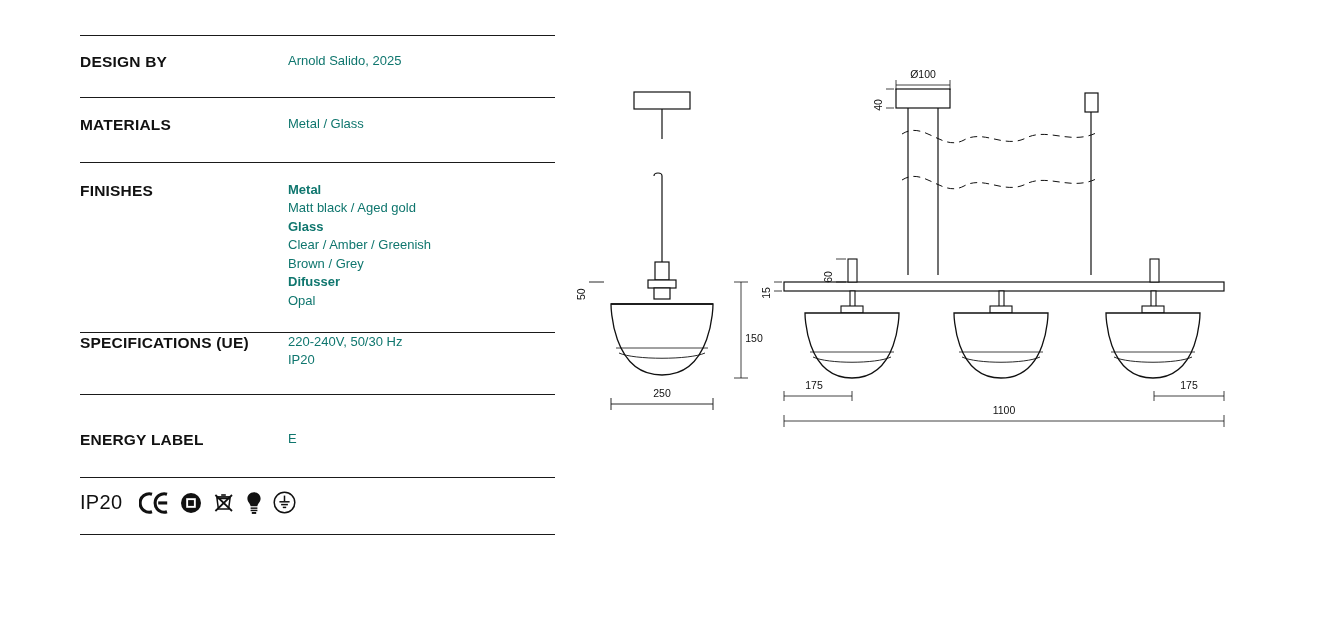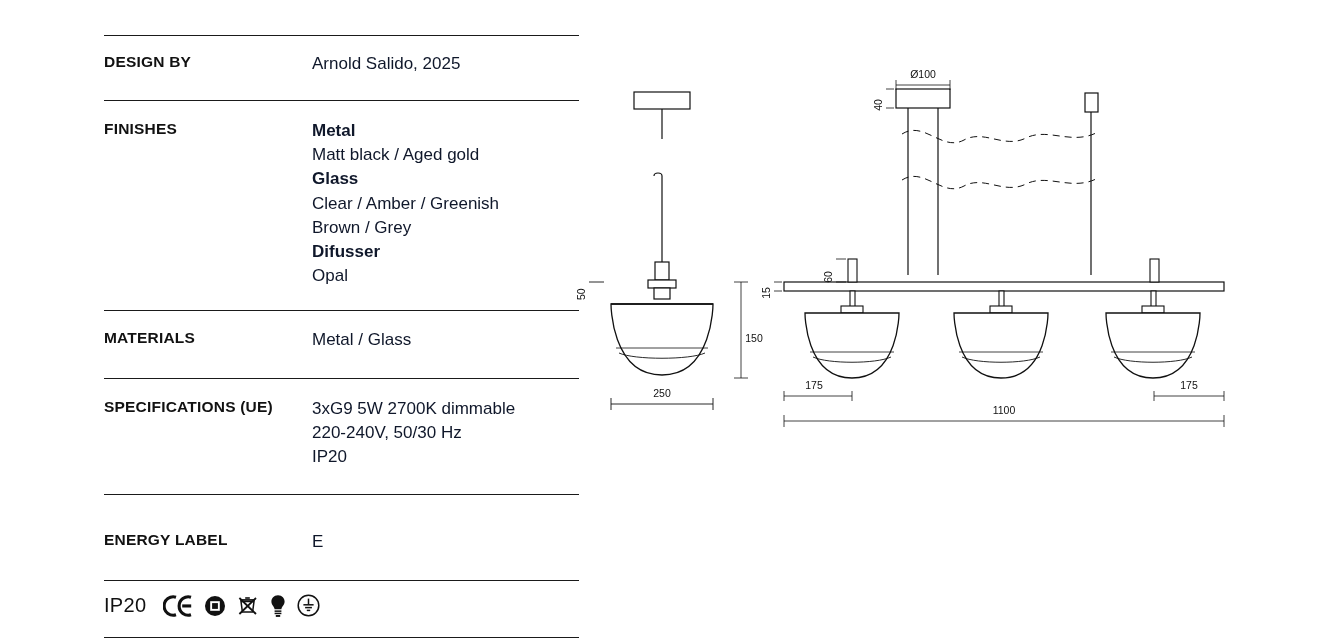--- a/index.html
+++ b/index.html
@@ -12,21 +12,21 @@
     height: 639px;
     font-family: "Liberation Sans", sans-serif;
     color: #111111;
     position: relative;
     overflow: hidden;
   }
 
   
   .spec-table {
     position: absolute;
-    left: 104px;
+    left: 80px;
     top: 35px;
     width: 475px;
   }
   .spec-row {
     display: flex;
     align-items: flex-start;
     border-top: 1px solid #1a1a1a;
     padding: 14px 0 14px 0;
     min-height: 30px;
     box-sizing: border-box;
@@ -38,38 +38,38 @@
     width: 208px;
     flex: 0 0 208px;
     font-size: 15.5px;
     font-weight: bold;
     letter-spacing: 0.2px;
     line-height: 1.35;
     color: #111;
   }
   .spec-value {
     flex: 1;
-    font-size: 17px;
+    font-size: 13px;
     line-height: 1.42;
-    color: #0f172a;
+    color: #0f766e;
     font-weight: 400;
   }
   .spec-value .b {
     font-weight: bold;
     display: block;
   }
   .spec-value .n {
     display: block;
   }
 
   
   .row-design   { padding-top: 16px; padding-bottom: 24px; }
   .row-material { padding-top: 17px; padding-bottom: 26px; }
   .row-finishes { padding-top: 18px; padding-bottom: 22px; }
-  .row-specs    { padding-top: 18px; padding-bottom: 24px; }
+  .row-specs    { padding-top: 0; padding-bottom: 24px; }
   .row-energy   { padding-top: 35px; padding-bottom: 26px; }
   .row-icons    { padding-top: 13px; padding-bottom: 19px; align-items: center; }
 
   
   .icon-row-inner {
     display: flex;
     align-items: center;
     gap: 11px;
   }
   .ip20-text {
@@ -99,47 +99,46 @@
   }
 </style>
 </head>
 <body>
 
 <div class="spec-table">
 
   <div class="spec-row row-design">
     <div class="spec-label">DESIGN BY</div>
     <div class="spec-value">Arnold Salido, 2025</div>
+  </div>
+
+  <div class="spec-row row-material">
+    <div class="spec-label">MATERIALS</div>
+    <div class="spec-value">Metal / Glass</div>
   </div>
 
   <div class="spec-row row-finishes">
     <div class="spec-label">FINISHES</div>
     <div class="spec-value">
       <span class="b">Metal</span>
       <span class="n">Matt black / Aged gold</span>
       <span class="b">Glass</span>
       <span class="n">Clear / Amber / Greenish</span>
       <span class="n">Brown  / Grey</span>
       <span class="b">Difusser</span>
       <span class="n">Opal</span>
     </div>
   </div>
 
-  <div class="spec-row row-material">
-    <div class="spec-label">MATERIALS</div>
-    <div class="spec-value">Metal / Glass</div>
-  </div>
-
   <div class="spec-row row-specs">
     <div class="spec-label">
       <span class="n">SPECIFICATIONS</span>
       <span class="n">(UE)</span>
     </div>
     <div class="spec-value">
-      <span class="n">3xG9 5W 2700K dimmable</span>
       <span class="n">220-240V, 50/30 Hz</span>
       <span class="n">IP20</span>
     </div>
   </div>
 
   <div class="spec-row row-energy">
     <div class="spec-label">ENERGY LABEL</div>
     <div class="spec-value">E</div>
   </div>
 

